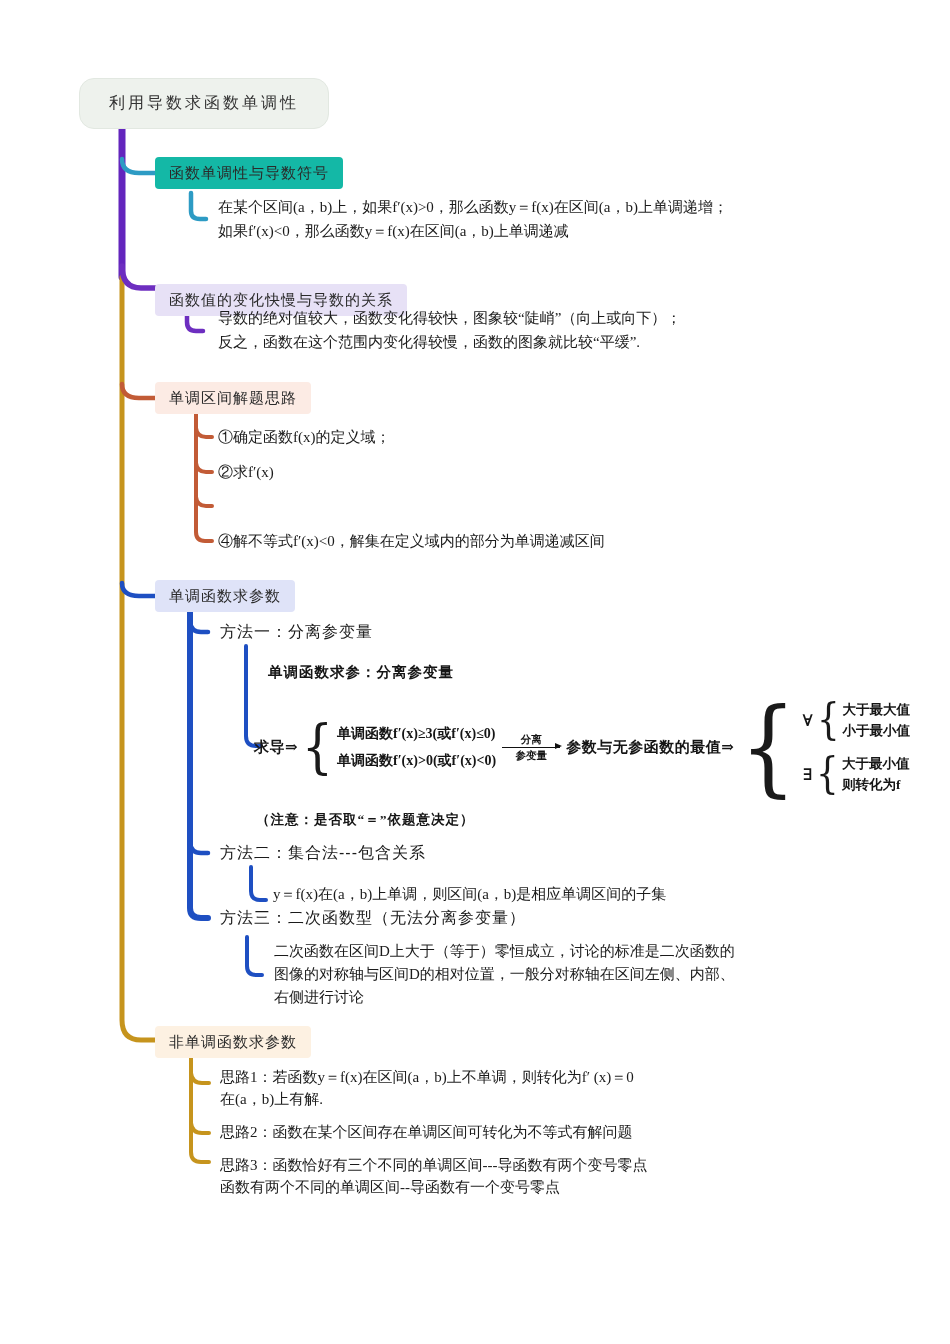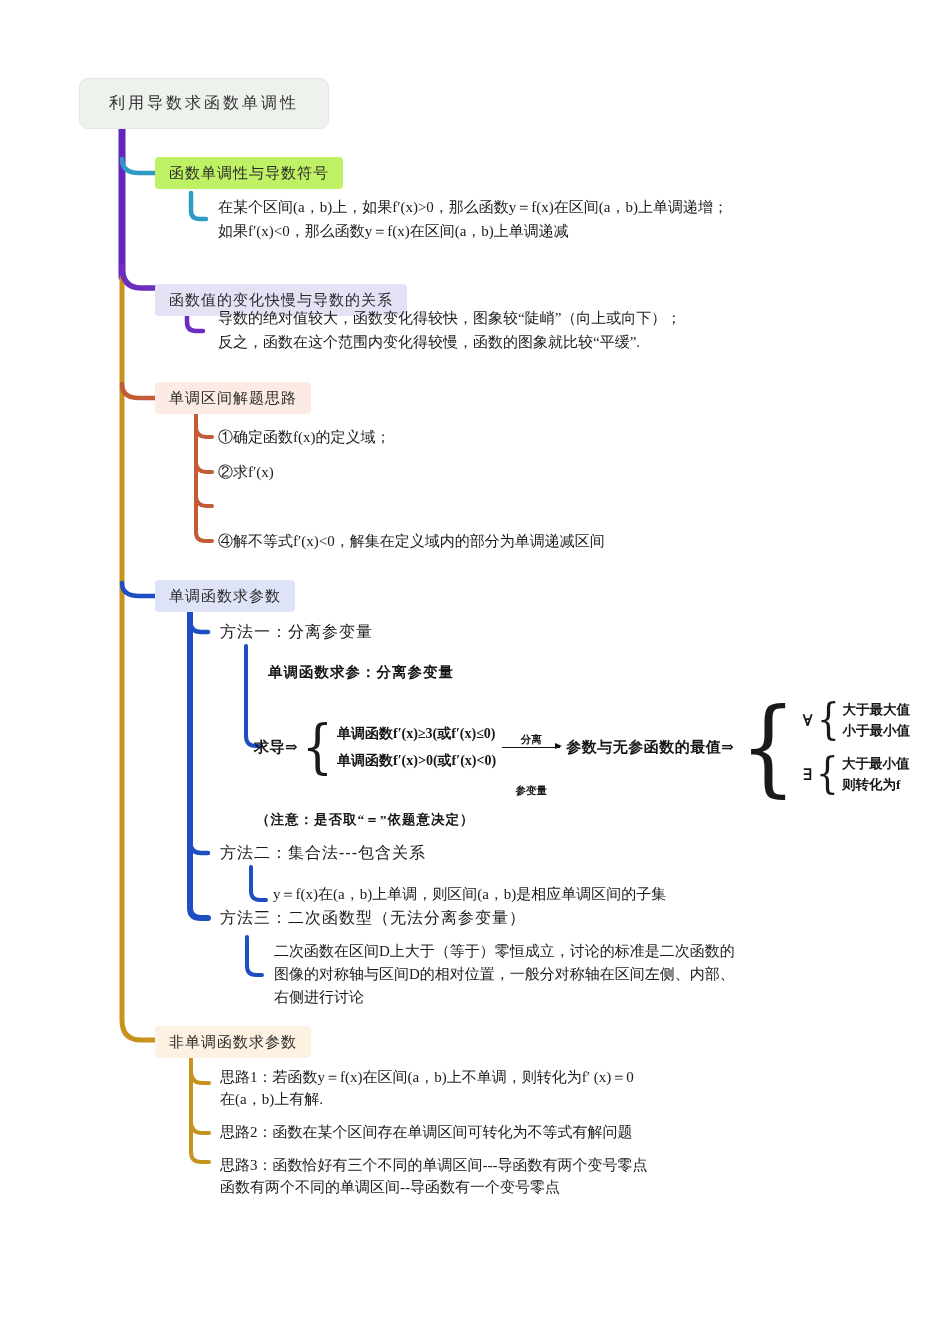--- a/index.html
+++ b/index.html
@@ -7,25 +7,25 @@
     position:relative;width:950px;height:1344px;background:#ffffff;overflow:hidden;
     font-family:"Liberation Sans","DejaVu Sans",sans-serif;color:#1d1d1d;
   }
   svg.lines{position:absolute;left:0;top:0;z-index:1;}
   .node{
     position:absolute;z-index:2;border-radius:4px;font-size:15px;line-height:20px;
     padding:6px 14px;color:#2a2a2a;letter-spacing:1px;white-space:nowrap;
   }
   .root-node{
     position:absolute;z-index:2;left:79px;top:78px;width:248px;height:49px;
-    background:#eef2ed;border:1px solid #e2e8e1;border-radius:9px;
+    background:#eef2ed;border:1px solid #e2e8e1;border-radius:15px;
     display:flex;align-items:center;justify-content:center;
     font-size:16px;letter-spacing:3px;color:#333333;
   }
-  .hdr1{left:155px;top:157px;background:#bef264;}
+  .hdr1{left:155px;top:157px;background:#14b8a6;}
   .hdr2{left:155px;top:284px;background:#e7e1f6;}
   .hdr3{left:155px;top:382px;background:#fcebe4;}
   .hdr4{left:155px;top:580px;background:#dfe3f8;}
   .hdr5{left:155px;top:1026px;background:#fdf1e2;}
   .body-text{
     position:absolute;z-index:2;font-family:"Liberation Serif","DejaVu Serif",serif;
     font-size:15px;line-height:24px;white-space:pre-line;color:#1b1b1b;
   }
   .label16{
     position:absolute;z-index:2;font-size:16px;line-height:24px;color:#1b1b1b;
@@ -47,21 +47,21 @@
   .brace{
     font-family:"DejaVu Serif",serif;font-weight:400;color:#1a1a1a;
     display:block;line-height:1;transform:scaleX(.85);
   }
   .brace-cases{font-size:58px;margin:0 1px;}
   .brace-outer{font-size:104px;margin:0 1px;}
   .brace-quant{font-size:42px;margin:0 1px;}
   .case-col{display:flex;flex-direction:column;}
   .case-line{font-size:14px;line-height:27px;white-space:nowrap;}
   .sep-arrow{display:flex;flex-direction:column;align-items:center;margin:0 6px;width:58px;}
-  .sep-top,.sep-bottom{font-size:10.5px;line-height:13px;white-space:nowrap;margin-top:35px;}
+  .sep-top,.sep-bottom{font-size:10.5px;line-height:13px;white-space:nowrap;}
   .sep-line{position:relative;width:58px;height:0;border-top:1.6px solid #111;margin:1px 0;}
   .sep-line::after{
     content:"";position:absolute;right:-2px;top:-4.5px;width:0;height:0;
     border-left:7px solid #111;border-top:3.5px solid transparent;border-bottom:3.5px solid transparent;
   }
   .quant-col{display:flex;flex-direction:column;gap:12px;}
   .quant-group{display:flex;align-items:center;}
   .quant-symbol{font-size:16px;margin-right:1px;}
   .quant-line{font-size:13.5px;line-height:21px;white-space:nowrap;}
 </style>

